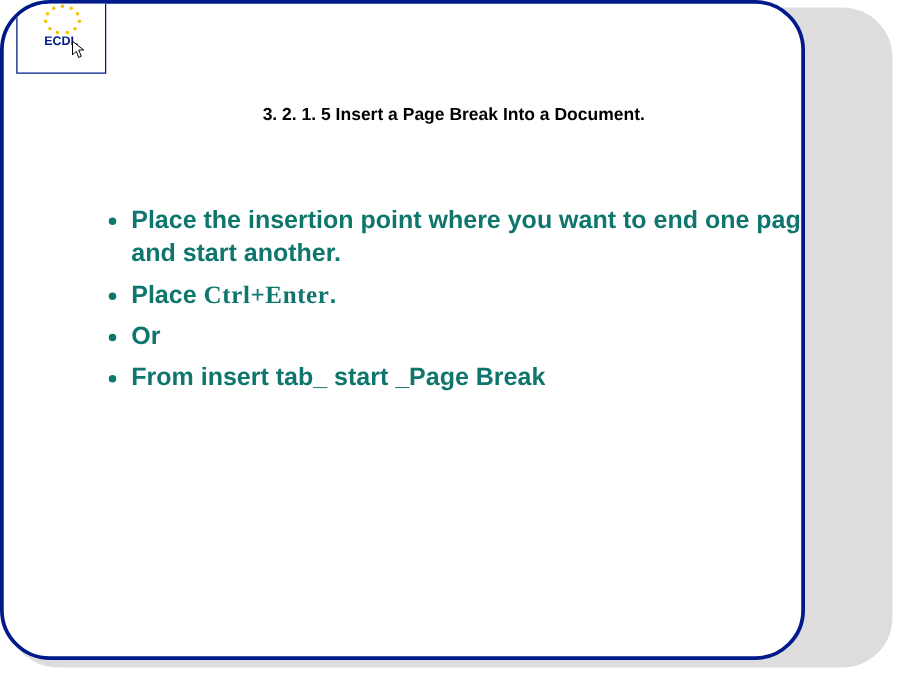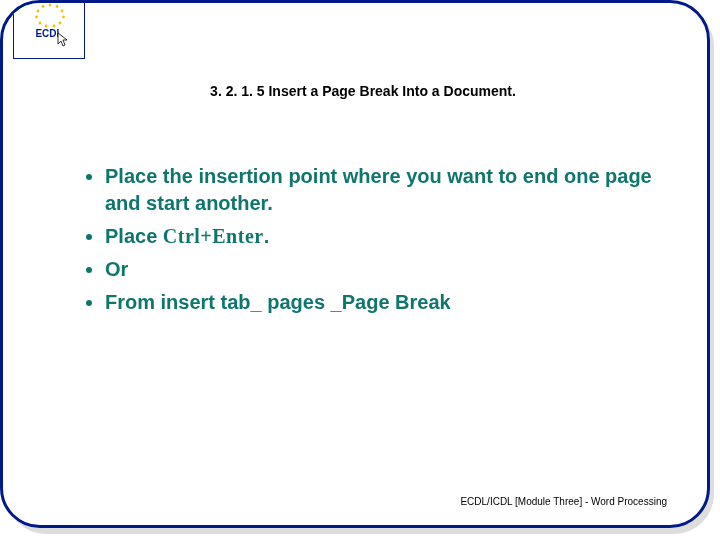--- a/index.html
+++ b/index.html
@@ -1,21 +1,21 @@
 <!DOCTYPE html>
 <html><head>
 <meta charset="utf-8">
 <style>
   html,body{margin:0;padding:0;width:720px;height:540px;background:#fff;font-family:Arial,Helvetica,sans-serif;}
   .slide-shadow{
     position:absolute;left:6px;top:6px;width:708px;height:528px;
     background:#ddd;border-radius:40px;
   }
   .slide{
-    position:absolute;left:0;top:0;width:710px;height:528px;
+    position:absolute;left:0;top:0;width:644px;height:528px;
     background:#fff;border:3px solid #001a8a;border-radius:40px;
     box-sizing:border-box;overflow:hidden;
   }
   .logo{
     position:absolute;left:10px;top:-4px;width:72px;height:60px;
     background:#fff;border:1px solid #001a8a;box-sizing:border-box;padding:2px;
   }
   .stars{display:block;}
   .stars circle{fill:#f2c200;}
   .ecdl-word{font-size:10px;font-weight:bold;color:#001a8a;text-align:center;line-height:1;margin-top:1px;}
@@ -70,19 +70,18 @@
     <li>
       <span>Place the insertion point where you want to end one page and start another.</span><span class="code-label"></span><span></span>
     </li>
     <li>
       <span>Place </span><span class="code-label">Ctrl+Enter</span><span>.</span>
     </li>
     <li>
       <span>Or</span><span class="code-label"></span><span></span>
     </li>
     <li>
-      <span>From insert tab_ pages _Page Break</span><span class="code-label"></span><span></span>
+      <span>From insert tab_ start _Page Break</span><span class="code-label"></span><span></span>
     </li>
   </ul>
 
-  <div class="foot-right">ECDL/ICDL [Module Three]  - Word Processing</div>
 
 </div>
 
 </body></html>

